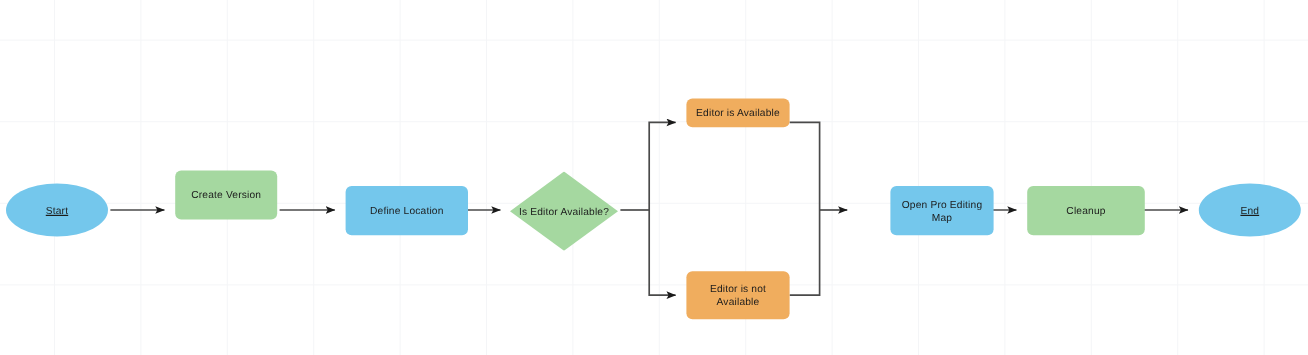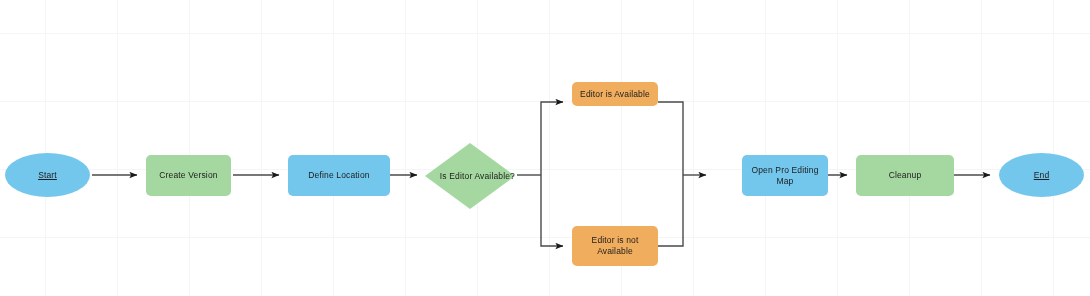--- a/index.html
+++ b/index.html
@@ -44,21 +44,21 @@
     border-radius: 5px;
   }
   .ellipse {
     border-radius: 50%;
     text-decoration: underline;
   }
   .diamond-wrap {
     position: absolute;
     display: flex;
     align-items: center;
-    justify-content: flex-end;
+    justify-content: center;
   }
   .diamond-shape {
     position: absolute;
     left: 0;
     top: 0;
     width: 100%;
     height: 100%;
   }
   .diamond-text {
     position: relative;
@@ -116,21 +116,21 @@
 
     <path class="edge-line" d="M 802 175 L 847 175" marker-end="url(#arrow)"></path>
 
     <path class="edge-line" d="M 944 175 L 990 175" marker-end="url(#arrow)"></path>
   </svg>
 
   <div class="node ellipse" style="left:5px; top:153px; width:85px; height:44px; background:#74c7ec;">
     <span class="node-label">Start</span>
   </div>
 
-  <div class="node rect" style="left:146px; top:155px; width:85px; height:41px; background:#a5d8a0;">
+  <div class="node rect" style="left:146px; top:142px; width:85px; height:41px; background:#a5d8a0;">
     <span class="node-label">Create Version</span>
   </div>
 
   <div class="node rect" style="left:288px; top:155px; width:102px; height:41px; background:#74c7ec;">
     <span class="node-label">Define Location</span>
   </div>
 
   <div class="diamond-wrap" style="left:425px; top:143px; width:90px; height:66px;">
     <svg class="diamond-shape" viewBox="0 0 90 66" preserveAspectRatio="none">
       <polygon points="45,0 90,33 45,66 0,33" fill="#a5d8a0"></polygon>

